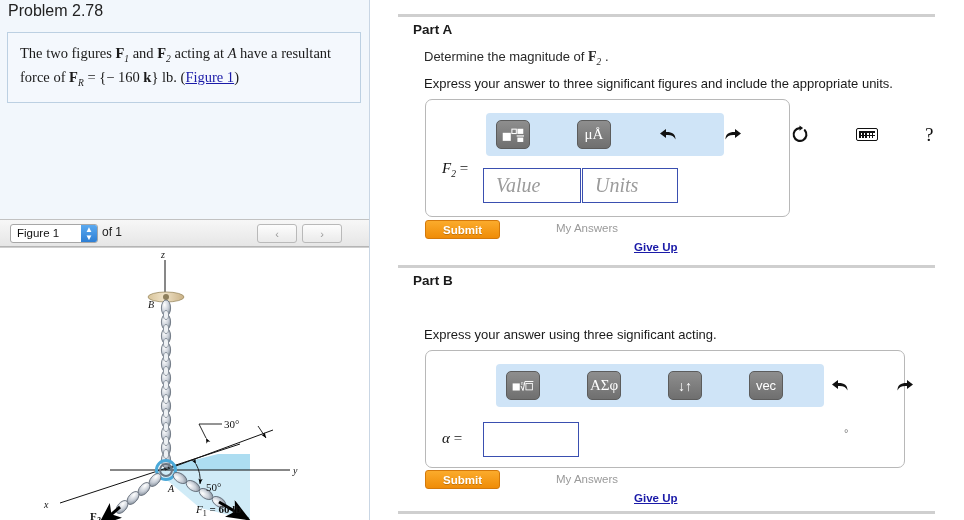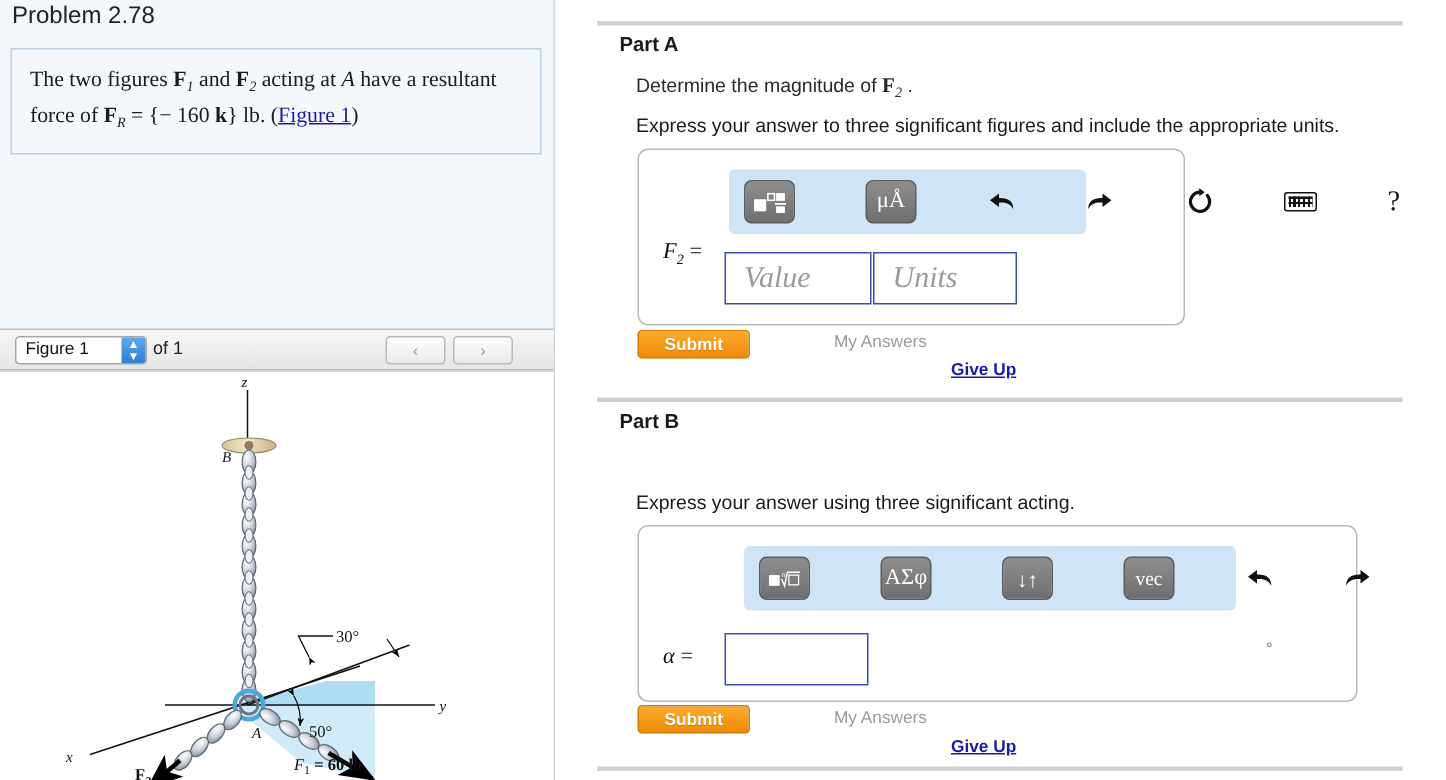--- a/index.html
+++ b/index.html
@@ -381,21 +381,21 @@
           <svg width="34" height="22" viewBox="0 0 34 22">
             <rect x="1" y="7" width="11" height="11" fill="#fff"></rect>
             <text x="14" y="9" font-family="Liberation Sans, sans-serif" font-size="7" fill="#fff">n</text>
             <path d="M14,11 L17,18 L20,4 L33,4" fill="none" stroke="#fff" stroke-width="1.5"></path>
             <rect x="21.5" y="7" width="10" height="10" fill="none" stroke="#fff" stroke-width="1.3"></rect>
           </svg>
         </div>
 
         <div class="mbtn" style="width:44px;font-size:15px;">ΑΣφ</div>
         <div class="mbtn" style="width:30px;font-size:14px;font-family:'Liberation Sans',sans-serif;">↓↑</div>
-        <div class="mbtn" style="width:34px;font-size:13px;font-family:Liberation Serif, serif;">vec</div>
+        <div class="mbtn" style="width:34px;font-size:13px;font-family:Liberation Sans, sans-serif;">vec</div>
 
         <div class="iconbtn">
           <svg width="19" height="17" viewBox="0 0 19 17">
             <path d="M8,3 L2,7.5 L8,12 L8,9 C13,8.6 16,10 17.5,13.5 C17.6,8 14,5.8 8,6 Z" fill="#111"></path>
           </svg>
         </div>
         <div class="iconbtn">
           <svg width="19" height="17" viewBox="0 0 19 17">
             <path d="M11,3 L17,7.5 L11,12 L11,9 C6,8.6 3,10 1.5,13.5 C1.4,8 5,5.8 11,6 Z" fill="#111"></path>
           </svg>

